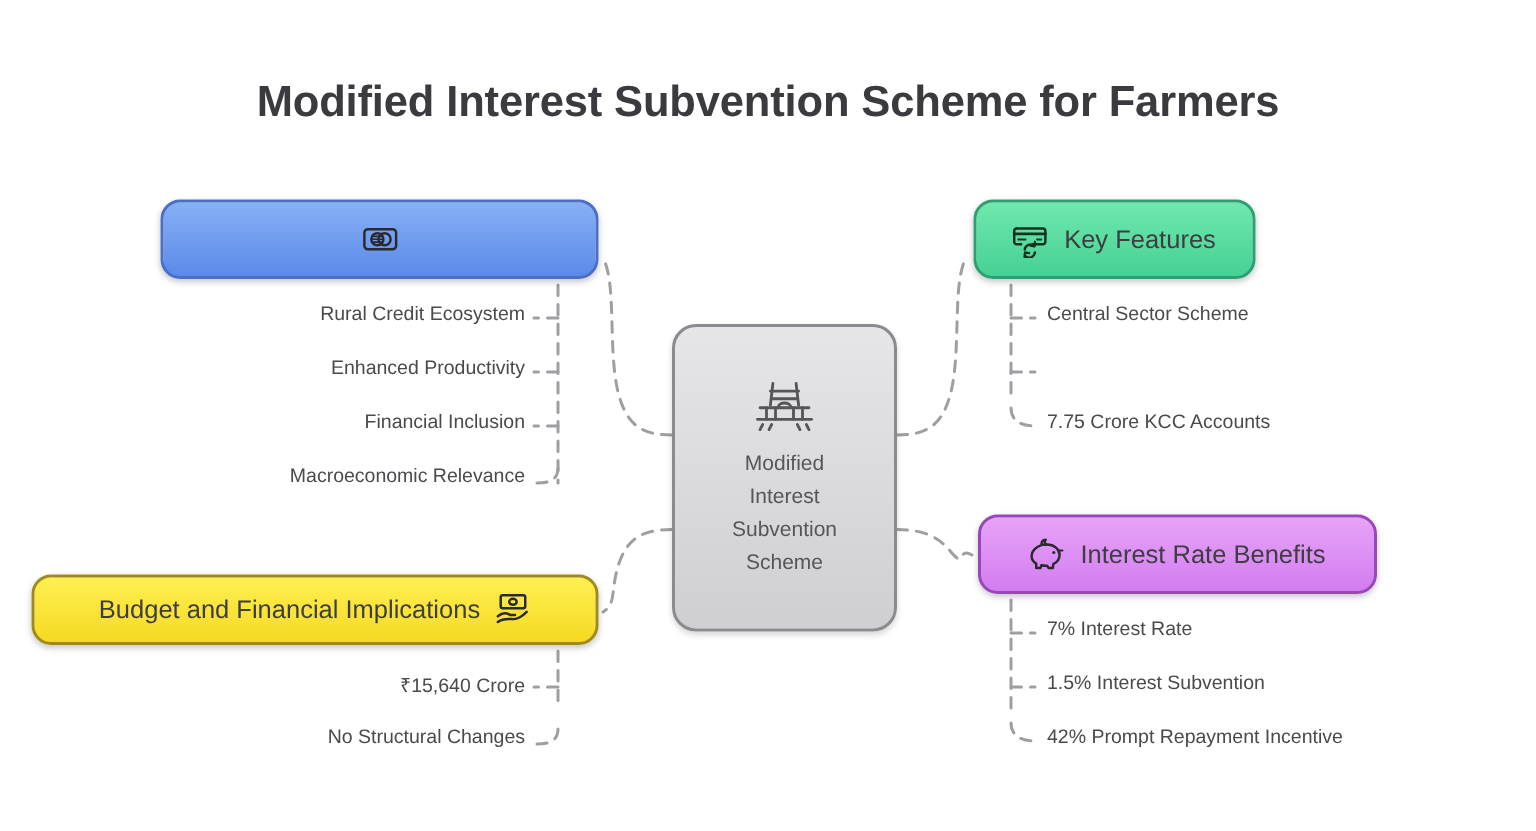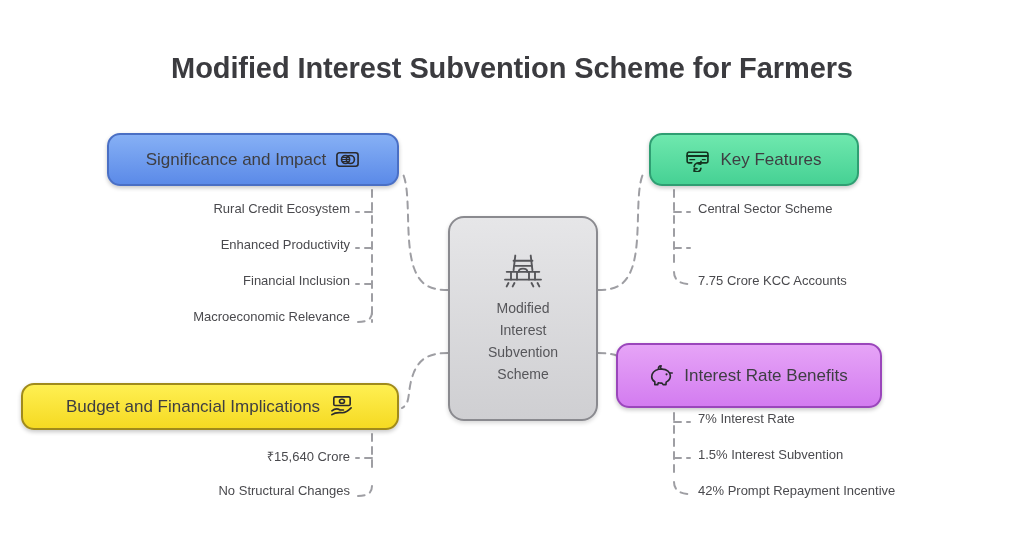--- a/index.html
+++ b/index.html
@@ -104,28 +104,28 @@
   }
   #node-budget {
     left: 21px; top: 383px;
     width: 378px; height: 47px;
     border: 2px solid #a08a1c;
     background: linear-gradient(180deg, #ffef52 0%, #f5da22 100%);
     justify-content: center;
   }
   #node-keyfeatures {
     left: 649px; top: 133px;
-    width: 210px; height: 53px;
+    width: 188px; height: 53px;
     border: 2px solid #2f9e72;
     background: linear-gradient(180deg, #6fe8ae 0%, #46d194 100%);
     justify-content: center;
   }
   #node-interest {
-    left: 616px; top: 343px;
-    width: 266px; height: 65px;
+    left: 652px; top: 343px;
+    width: 266px; height: 53px;
     border: 2px solid #9a46bb;
     background: linear-gradient(180deg, #e6a4f7 0%, #d37cf0 100%);
     justify-content: center;
   }
 
   
   .leaf {
     position: absolute;
     font-size: 13px;
     color: #4a4a4e;
@@ -190,21 +190,20 @@
       <path d="M3,31 L45,31"></path>
       <path d="M7,35 L5,39 M14,35 L12,39 M34,35 L36,39 M41,35 L43,39"></path>
     </svg>
     <div class="center-label">Modified
 Interest
 Subvention
 Scheme</div>
   </div>
 
   <div class="pill" id="node-significance">
-    <span class="pill-label">Significance and Impact</span>
     <svg class="pill-icon" viewBox="0 0 26 26" xmlns="http://www.w3.org/2000/svg" fill="none" stroke="#2a2a2e" stroke-width="1.7" stroke-linejoin="round">
       <rect x="2" y="6" width="22" height="14" rx="2.5"></rect>
       <circle cx="11" cy="13" r="4.2"></circle>
       <circle cx="16" cy="13" r="4.2"></circle>
       <path d="M7.4,11 L14.6,11 M7.2,13 L14.8,13 M7.4,15 L14.6,15" stroke-width="1.1"></path>
     </svg>
   </div>
 
   <div class="pill" id="node-budget">
     <span class="pill-label">Budget and Financial Implications</span>

